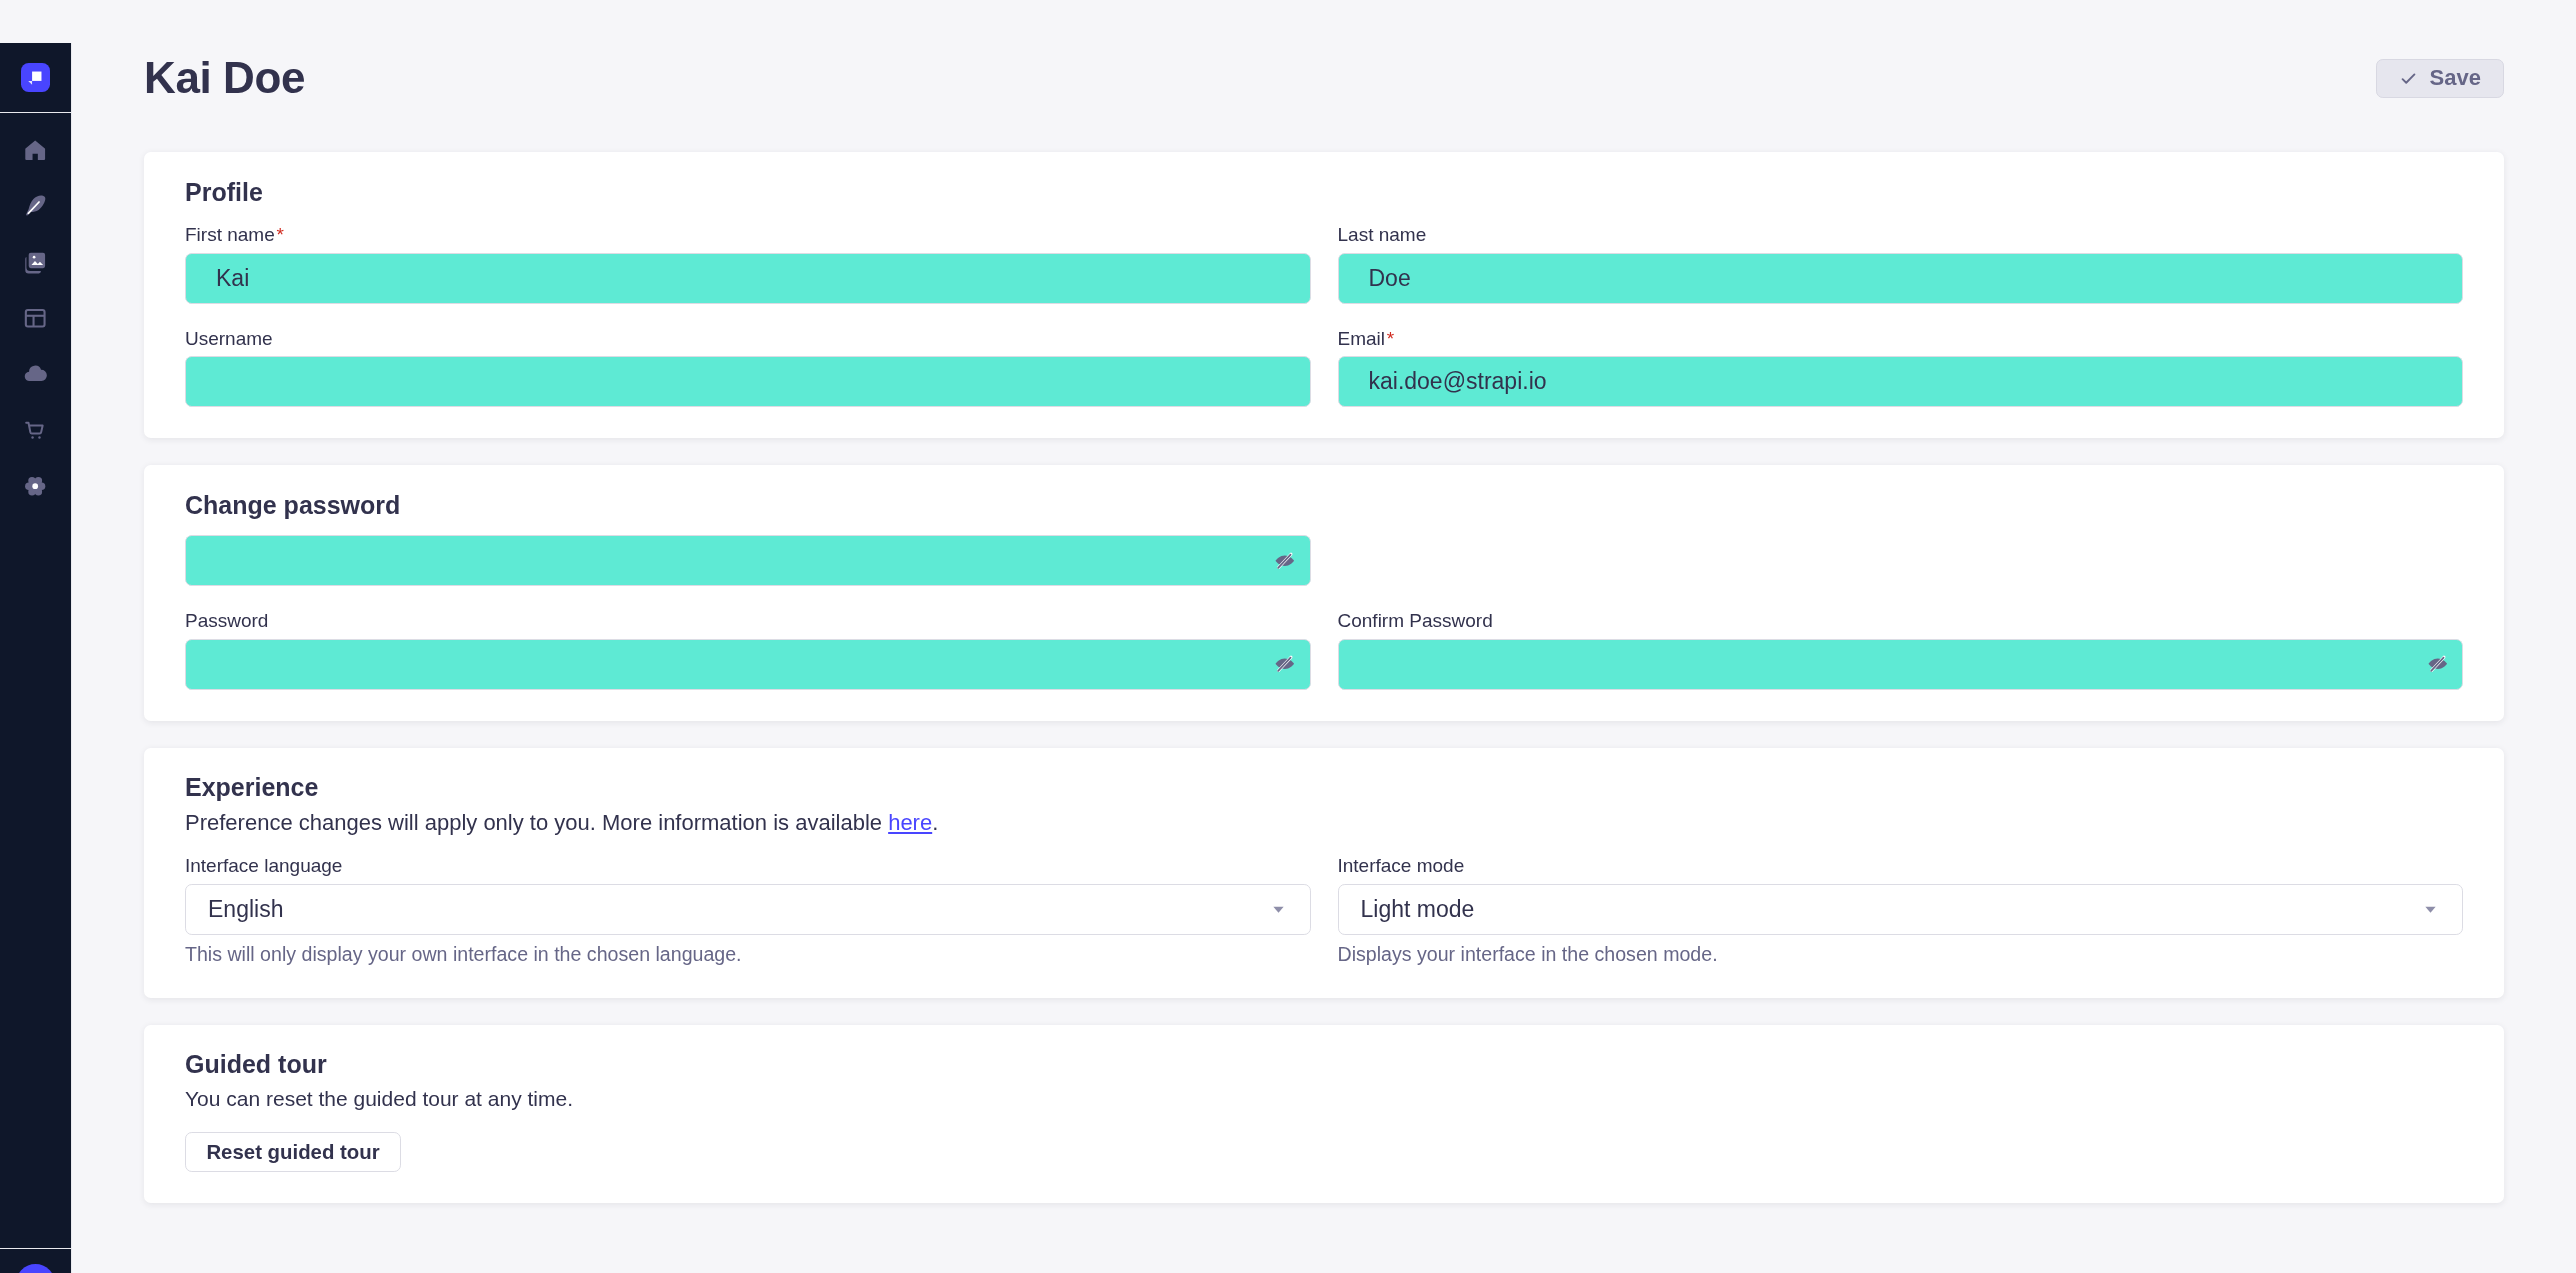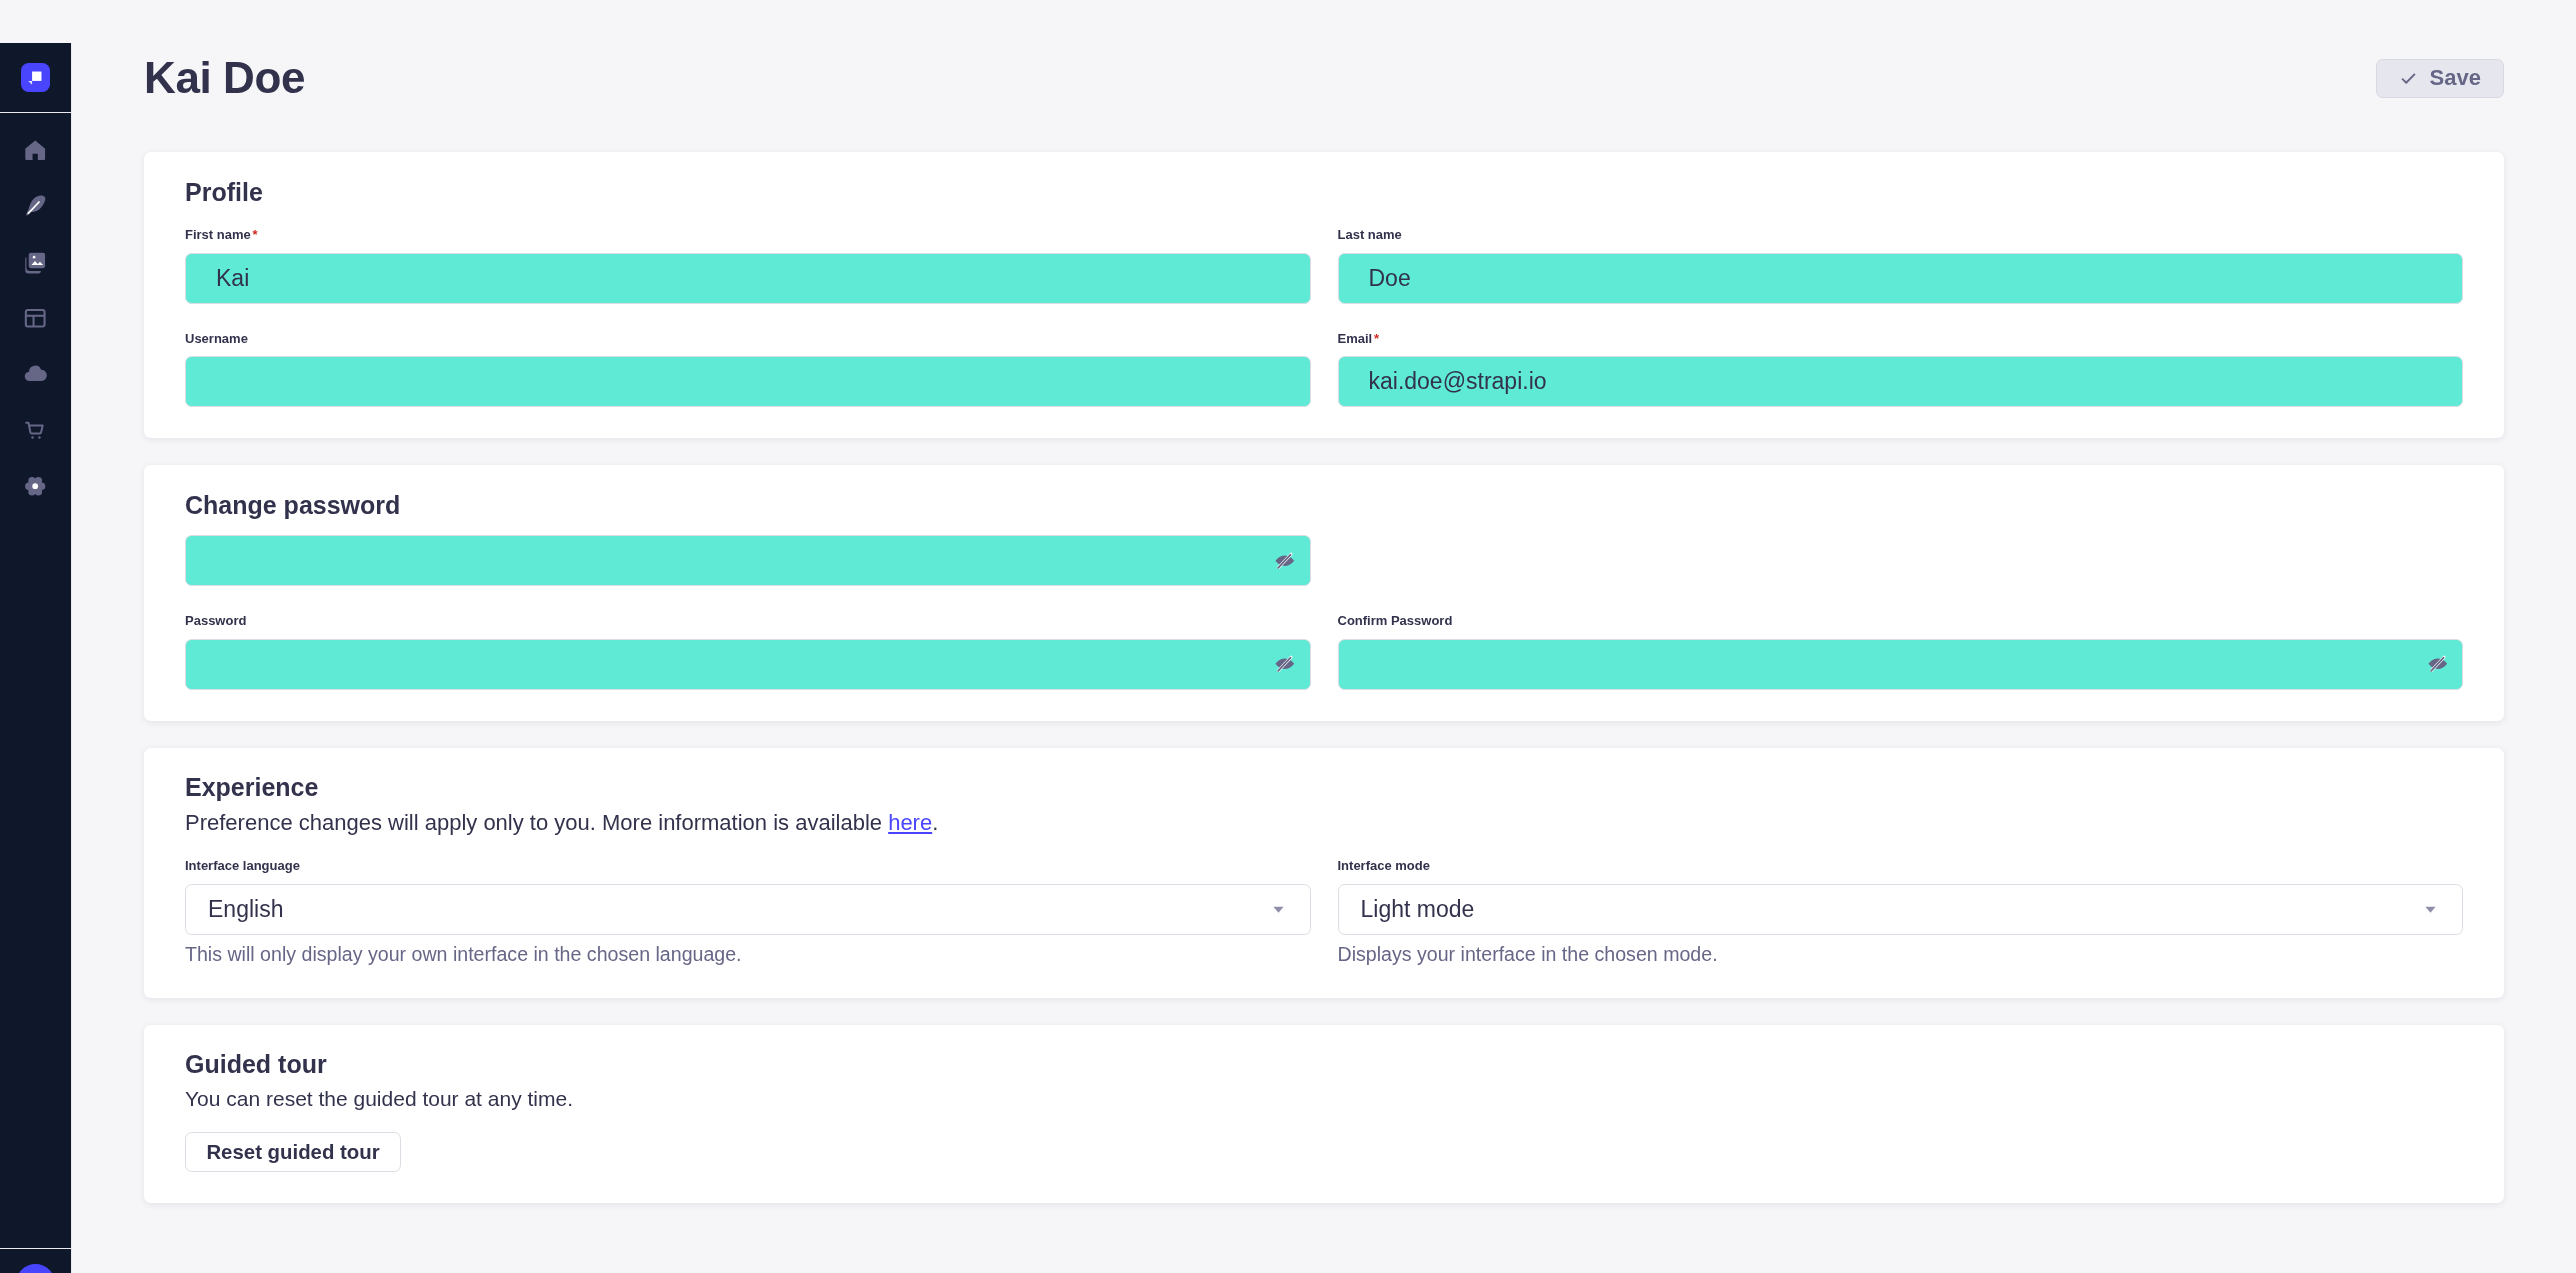--- a/index.html
+++ b/index.html
@@ -66,21 +66,21 @@
     background:#ffffff; border-radius:6.8px;
     box-shadow:0 1.7px 6.8px rgba(33,33,52,.08);
     padding:25.6px 41px 31px 41px;
     margin-bottom:27px;
   }
   .card-heading { font-size:25px; font-weight:600; color:#32324d; line-height:29px; }
   .fields-grid {
     display:grid; grid-template-columns:1fr 1fr;
     column-gap:27px; row-gap:22px; margin-top:15.3px;
   }
-  .field-label { font-size:13px; font-weight:700; color:#32324d; line-height:25.6px; margin-bottom:5.1px; display:block; }
+  .field-label { font-size:19px; font-weight:400; color:#32324d; line-height:25.6px; margin-bottom:5.1px; display:block; }
   .req { color:#d02b20; margin-left:1.7px; }
   .text-input {
     width:100%; height:51px; border:0.9px solid #dcdce4; border-radius:6.8px;
     background:#5eead4; padding:0 30px; font-size:23px; color:#32324d;
     font-family:"Liberation Sans", sans-serif; outline:none;
   }
   .input-wrap { position:relative; }
   .eye-btn {
     position:absolute; right:6.8px; top:6.8px; width:37px; height:37px;
     border:none; background:transparent; cursor:pointer;

